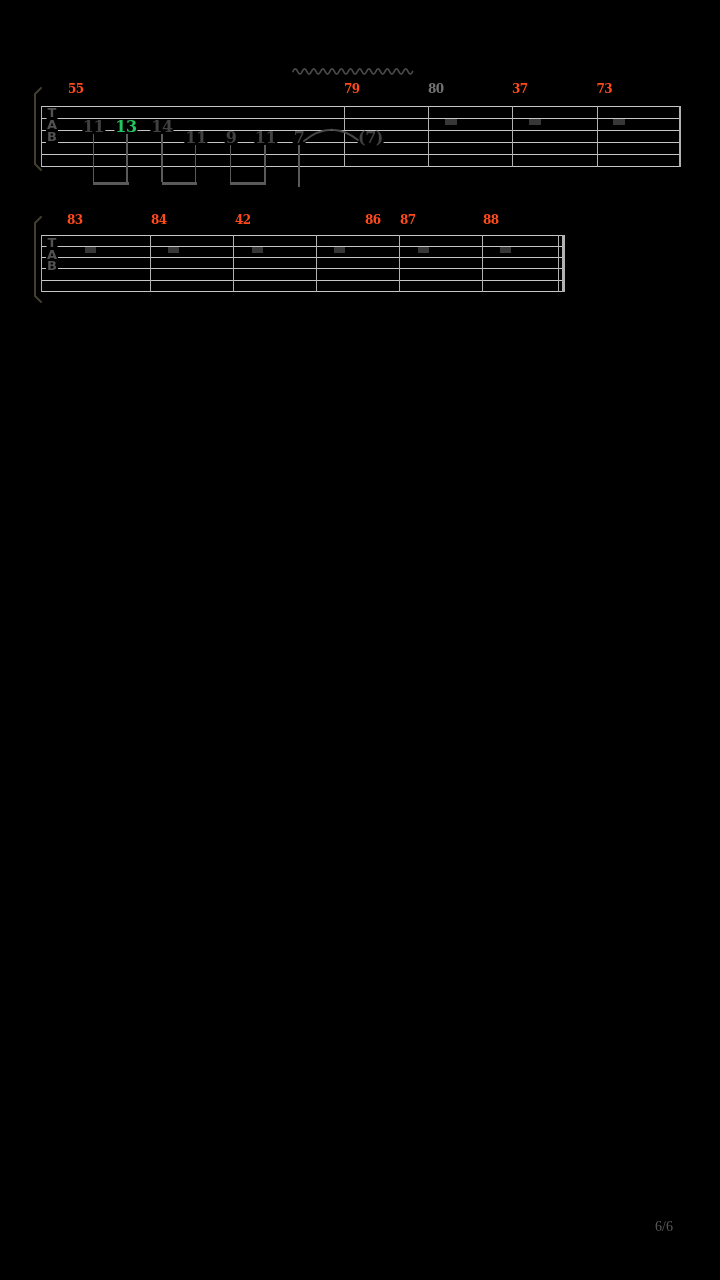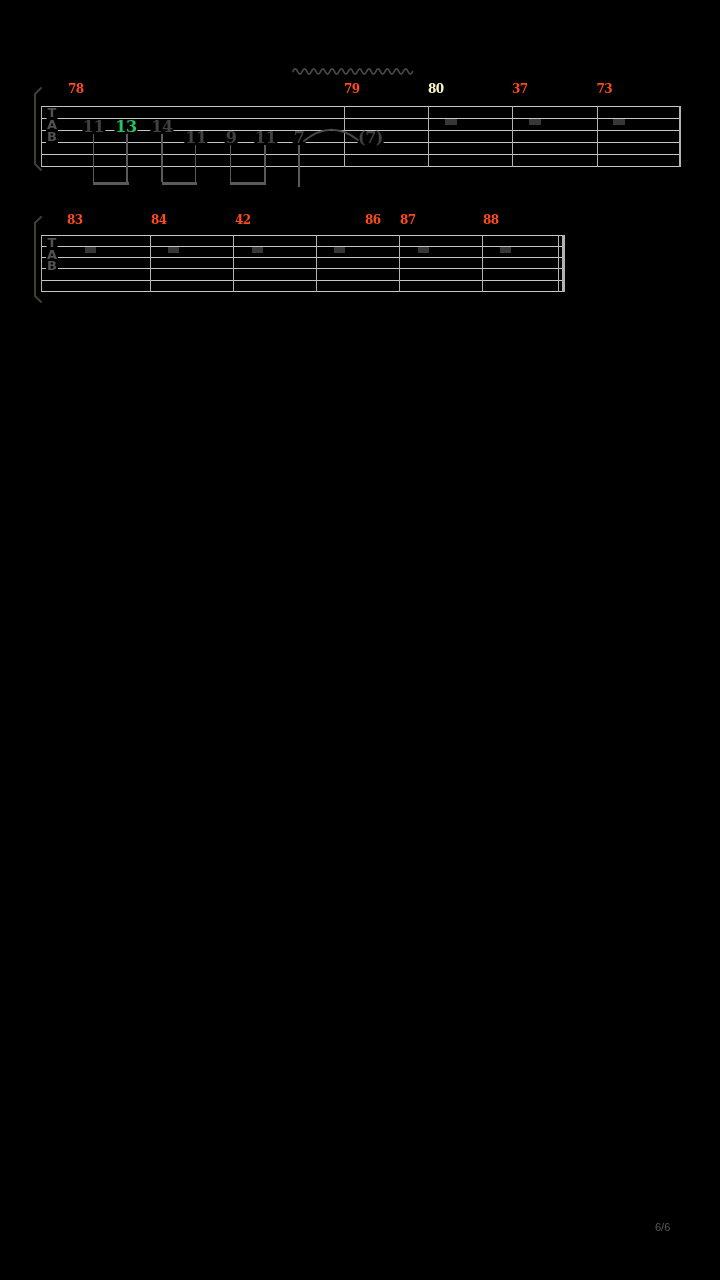--- a/index.html
+++ b/index.html
@@ -23,22 +23,22 @@
     background:#000;padding:0 1px;
   }
   .clefletter{
     position:absolute;transform:translate(-50%,-50%);
     font-family:"DejaVu Sans", sans-serif;font-weight:bold;font-size:13px;
     line-height:12px;background:#000;padding:0 1px;
   }
   .stem,.beam,.rest{position:absolute;}
   .overlay{position:absolute;inset:0;pointer-events:none;}
   .page-indicator{
-    position:absolute;font-size:11px;line-height:14px;
-    font-family:Liberation Sans, sans-serif;
+    position:absolute;font-size:14px;line-height:14px;
+    font-family:Liberation Serif, serif;
   }
 </style>
 </head>
 <body>
 
 <div class="page">
   <div class="score">
     <div class="system">
         <span class="sline" style="left: 41px; top: 106px; width: 639px; background: rgb(198, 198, 198);"></span>
         <span class="sline" style="left: 41px; top: 118px; width: 639px; background: rgb(198, 198, 198);"></span>
@@ -48,23 +48,23 @@
         <span class="sline" style="left: 41px; top: 166px; width: 639px; background: rgb(198, 198, 198);"></span>
         <span class="bar" style="left: 41px; top: 106px; width: 1px; height: 61px; background: rgb(178, 178, 178);"></span>
         <span class="bar" style="left: 344px; top: 106px; width: 1px; height: 61px; background: rgb(178, 178, 178);"></span>
         <span class="bar" style="left: 428px; top: 106px; width: 1px; height: 61px; background: rgb(178, 178, 178);"></span>
         <span class="bar" style="left: 512px; top: 106px; width: 1px; height: 61px; background: rgb(178, 178, 178);"></span>
         <span class="bar" style="left: 596.5px; top: 106px; width: 1px; height: 61px; background: rgb(178, 178, 178);"></span>
         <span class="bar" style="left: 678.5px; top: 106px; width: 2px; height: 61px; background: rgb(178, 178, 178);"></span>
         <span class="clefletter" style="left: 52px; top: 112.5px; color: rgb(81, 81, 81);">T</span>
         <span class="clefletter" style="left: 52px; top: 124.5px; color: rgb(81, 81, 81);">A</span>
         <span class="clefletter" style="left: 52px; top: 136.5px; color: rgb(81, 81, 81);">B</span>
-        <span class="mnum" style="left: 68px; top: 84px; color: rgb(255, 74, 28);">78</span>
+        <span class="mnum" style="left: 68px; top: 84px; color: rgb(255, 74, 28);">55</span>
         <span class="mnum" style="left: 344px; top: 84px; color: rgb(255, 74, 28);">79</span>
-        <span class="mnum" style="left: 428px; top: 84px; color: #fef9c3;">80</span>
+        <span class="mnum" style="left: 428px; top: 84px; color: #737373;">80</span>
         <span class="mnum" style="left: 512px; top: 84px; color: rgb(255, 74, 28);">37</span>
         <span class="mnum" style="left: 596.5px; top: 84px; color: rgb(255, 74, 28);">73</span>
         <span class="rest" style="left: 444.5px; top: 119px; width: 12px; height: 5.5px; background: rgb(55, 55, 55);"></span>
         <span class="rest" style="left: 528.5px; top: 119px; width: 12px; height: 5.5px; background: rgb(55, 55, 55);"></span>
         <span class="rest" style="left: 613px; top: 119px; width: 12px; height: 5.5px; background: rgb(55, 55, 55);"></span>
         <span class="stem" style="left: 92.55px; top: 133px; width: 1.5px; height: 48.5px; background: rgb(90, 90, 90);"></span>
         <span class="stem" style="left: 126.25px; top: 133px; width: 1.5px; height: 48.5px; background: rgb(90, 90, 90);"></span>
         <span class="stem" style="left: 161.25px; top: 133px; width: 1.5px; height: 48.5px; background: rgb(90, 90, 90);"></span>
         <span class="stem" style="left: 194.75px; top: 144px; width: 1.5px; height: 37.5px; background: rgb(90, 90, 90);"></span>
         <span class="stem" style="left: 229.75px; top: 144px; width: 1.5px; height: 37.5px; background: rgb(90, 90, 90);"></span>

